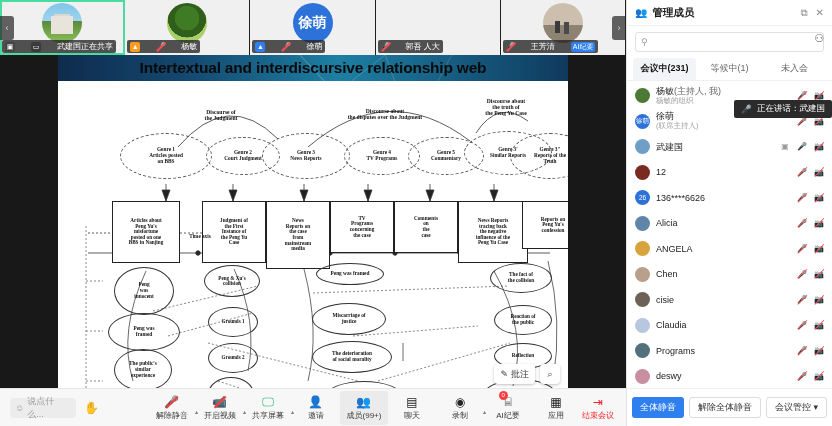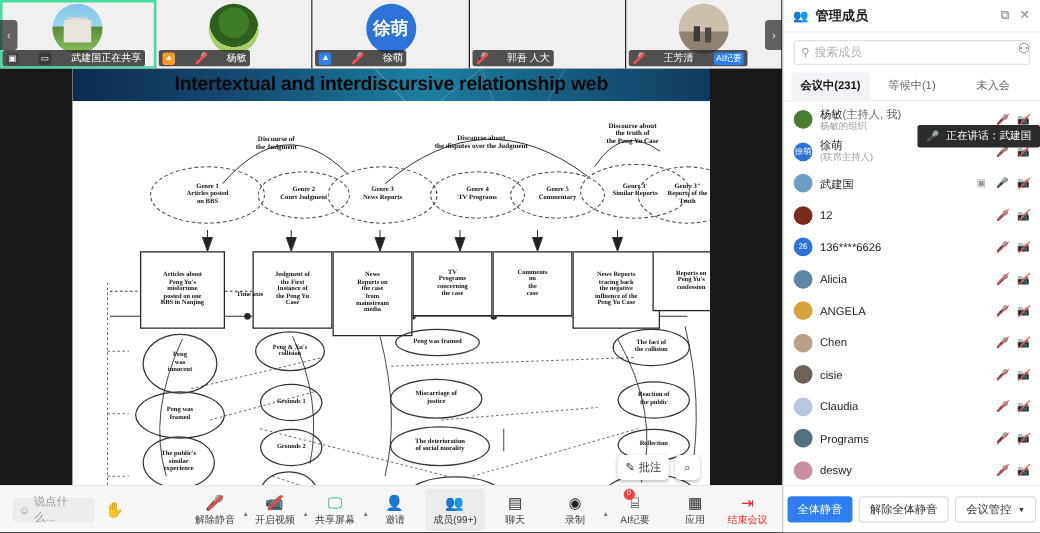--- a/index.html
+++ b/index.html
@@ -173,21 +173,21 @@
            display:flex; align-items:center; justify-content:center; }
   .ic-sm.off::after { content:""; position:absolute; left:-1px; top:50%; width:13px; height:1.4px;
                       background:#ff4d4f; transform:translateY(-50%) rotate(-45deg); }
   .ic-sm.on { color:#12b76a; }
   .speak-tip { position:absolute; right:0; top:100px; height:18px; background:#2b2b2b; color:#fff;
                font-size:8.5px; display:flex; align-items:center; gap:5px; padding:0 7px;
                border-radius:2px; z-index:5; }
   .p-foot { height:38px; border-top:1px solid #efefef; display:flex; align-items:center;
             justify-content:center; gap:5px; background:#fff; }
   .pbtn { height:21px; border-radius:3px; font-size:9px; display:flex; align-items:center;
-          justify-content:center; padding:0 8px; cursor:pointer;font-family:Liberation Mono, monospace; }
+          justify-content:center; padding:0 8px; cursor:pointer; }
   .pbtn.primary { background:#2f7ff0; color:#fff; }
   .pbtn.ghost { border:1px solid #dcdcdc; color:#333; background:#fff; }
 </style>
 </head>
 <body>
 
 <div class="app">
 
   <div class="stage">
 
@@ -466,21 +466,20 @@
       <span style="font-size:10px">👥</span>
       <span class="p-title">管理成员</span>
       <span class="sp">
         <span>⧉</span>
         <span>✕</span>
       </span>
     </div>
     <div class="searchwrap">
       <div class="search">
         <span style="color:#9a9a9a;font-size:9px">⚲</span>
-        <input placeholder="搜索成员" style="">
       </div>
     </div>
     <span class="addp">⚇</span>
     <div class="tabs" id="ptabs">
         <div class="tab active">会议中(231)</div>
         <div class="tab">等候中(1)</div>
         <div class="tab">未入会</div>
       </div>
     <div class="plist" id="plist">
         <div class="prow">

